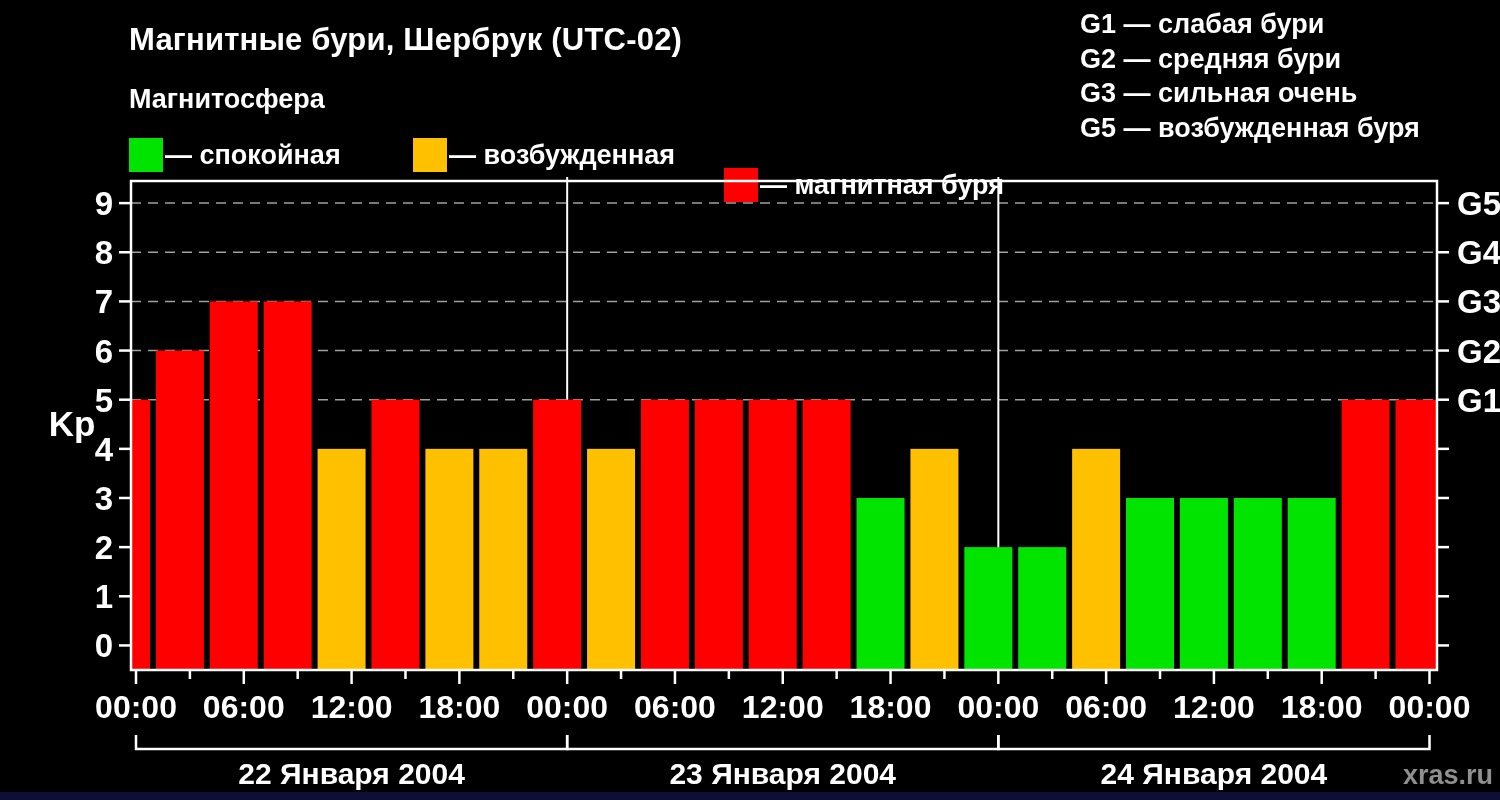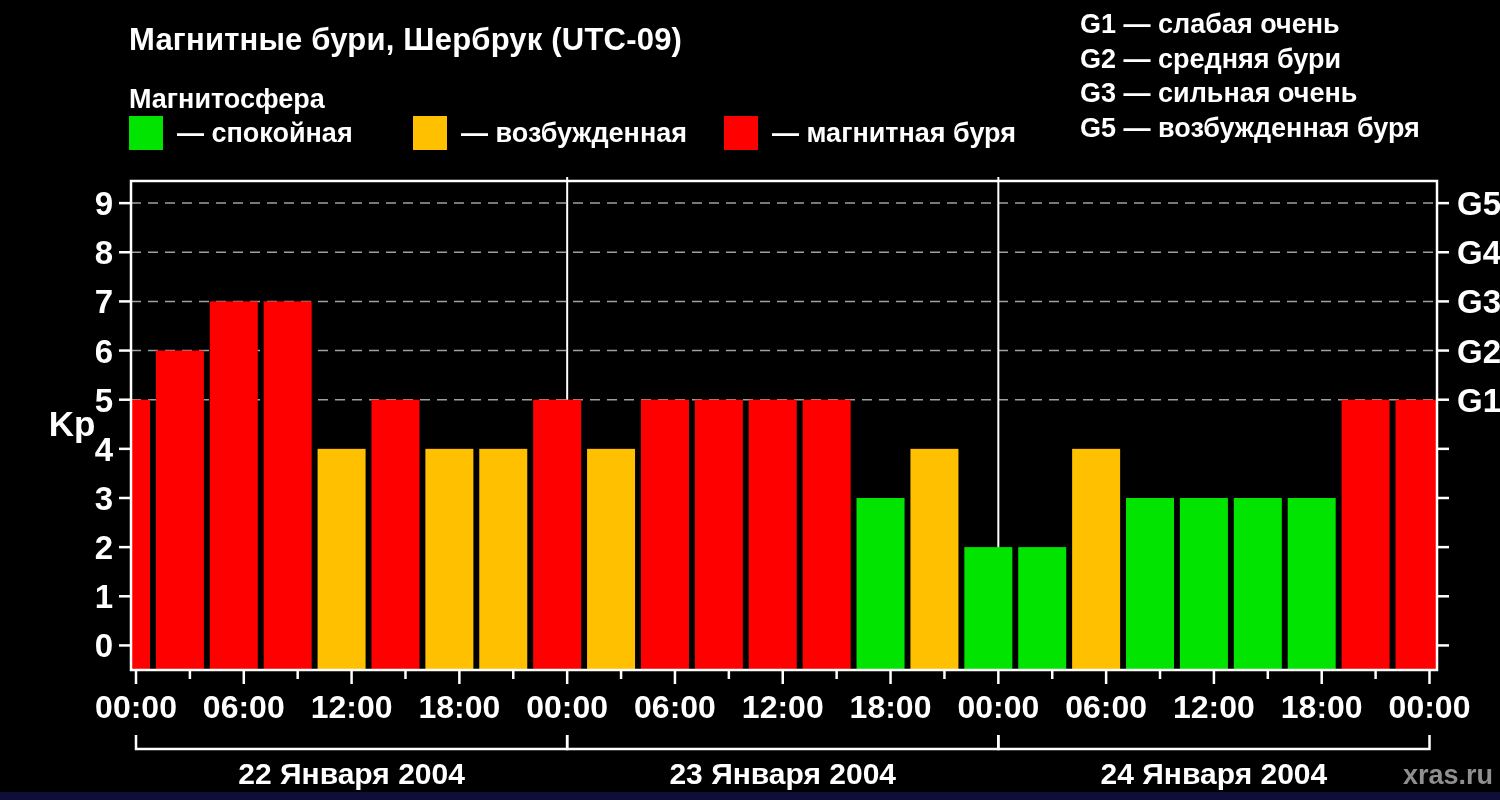--- a/index.html
+++ b/index.html
@@ -14,63 +14,63 @@
   }
   .title{
     position:absolute;left:129px;top:22px;
     font-size:31px;letter-spacing:0.2px;white-space:nowrap;
   }
   .subtitle{
     position:absolute;left:129px;top:84px;
     font-size:27px;white-space:nowrap;
   }
   .legend-item{
-    position:absolute;top:116px;height:34px;
-    display:flex;align-items:center;gap:14px;white-space:nowrap;
+    position:absolute;top:138px;height:34px;
+    display:flex;align-items:center;gap:2px;white-space:nowrap;
   }
   .legend-item.q{left:129px;}
   .legend-item.e{left:399px;padding-left:14px;}
-  .legend-item.s{left:724px;}
+  .legend-item.s{left:724px;margin-top:30px;}
   .swatch{display:inline-block;width:34px;height:34px;}
   .legend-label{font-size:27px;line-height:34px;}
   .gscale{
     position:absolute;left:1080px;top:7px;
   }
   .gscale-row{
     font-size:27px;line-height:34.5px;white-space:nowrap;
   }
   svg.chart{position:absolute;left:0;top:0;}
   svg text{font-family:"Liberation Sans", sans-serif;font-weight:bold;}
   .bottom-strip{
     position:absolute;left:0;bottom:0;width:1500px;height:8px;
   }
 </style>
 </head>
 <body>
 
 <div class="canvas" style="background: rgb(0, 0, 0);">
 
-  <div class="title">Магнитные бури, Шербрук (UTC-09)</div>
+  <div class="title">Магнитные бури, Шербрук (UTC-02)</div>
   <div class="subtitle">Магнитосфера</div>
 
   <div class="legend-item q">
     <span class="swatch" style="background: rgb(0, 228, 0);"></span>
     <span class="legend-label">— спокойная</span>
   </div>
   <div class="legend-item e">
     <span class="swatch" style="background: rgb(255, 192, 0);"></span>
     <span class="legend-label">— возбужденная</span>
   </div>
   <div class="legend-item s">
     <span class="swatch" style="background: rgb(255, 0, 0);"></span>
     <span class="legend-label">— магнитная буря</span>
   </div>
 
   <div class="gscale">
-    <div class="gscale-row">G1 — слабая очень</div>
+    <div class="gscale-row">G1 — слабая бури</div>
     <div class="gscale-row">G2 — средняя бури</div>
     <div class="gscale-row">G3 — сильная очень</div>
     <div class="gscale-row">G5 — возбужденная буря</div>
   </div>
 
   <svg class="chart" id="chart-svg" width="1500" height="800" viewBox="0 0 1500 800">
       <defs>
         <clipPath id="plotClip">
           <rect x="131" y="178" width="1306" height="492"></rect>
         </clipPath>

